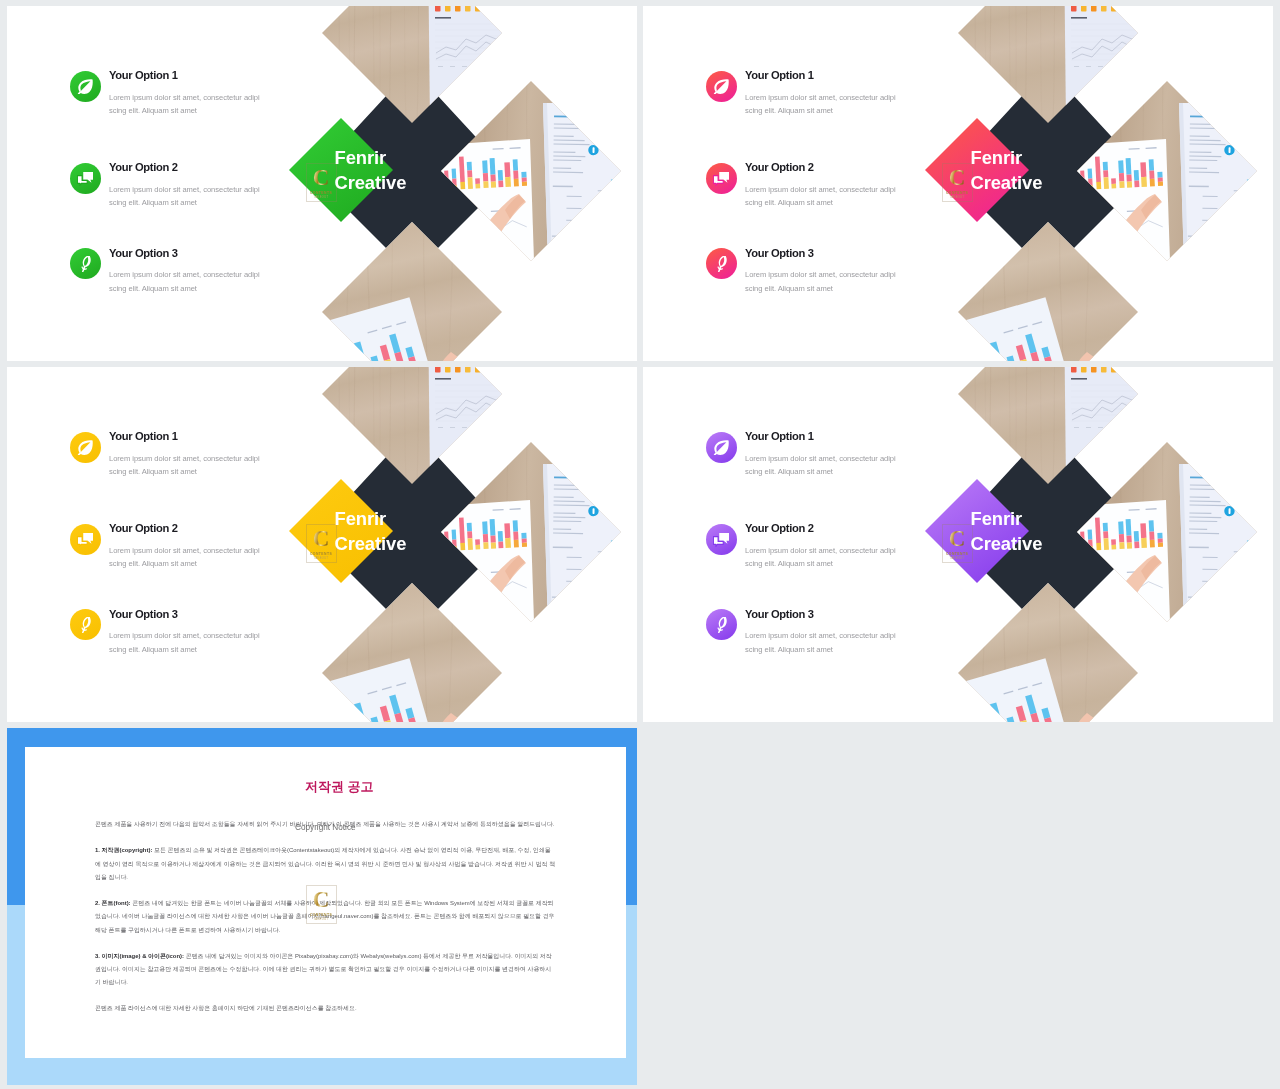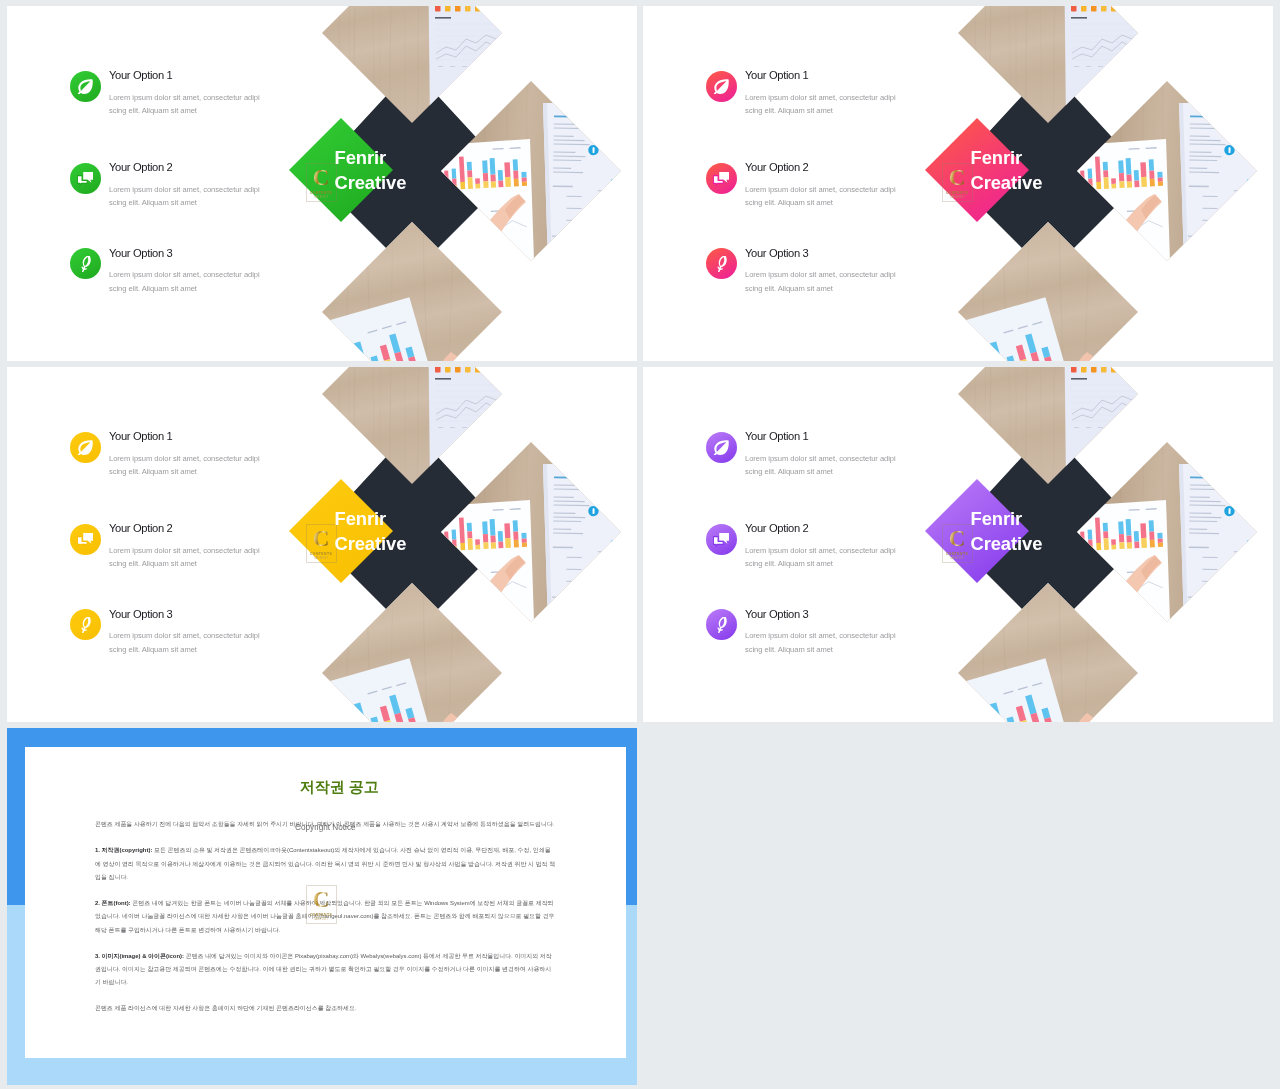--- a/index.html
+++ b/index.html
@@ -10,21 +10,21 @@
   .s1{left:7px;top:6px;} .s2{left:643px;top:6px;}
   .s3{left:7px;top:367px;} .s4{left:643px;top:367px;}
   .s5{left:7px;top:728px;height:357px;}
 
   
   .opt{position:absolute;left:62.5px;}
   .opt-ic{position:absolute;left:0;top:0;width:31px;height:31px;border-radius:50%;
           display:flex;align-items:center;justify-content:center;}
   .opt-ic svg{width:16.5px;height:16.5px;fill:#fff;display:block;}
   .opt-ic svg .bg-stroke{stroke:var(--ic);}
-  .opt-title{position:absolute;left:39.5px;top:-1.5px;font-size:11.2px;font-weight:normal;color:#1b1b21;letter-spacing:-.35px;white-space:nowrap;}
+  .opt-title{position:absolute;left:39.5px;top:-1.5px;font-size:11.2px;font-weight:bold;color:#1b1b21;letter-spacing:-.35px;white-space:nowrap;}
   .opt-body{position:absolute;left:39.5px;top:20px;width:160px;white-space:nowrap;font-size:7.58px;color:#9c9ca0;line-height:13.4px;letter-spacing:-.05px;}
 
   
   .art{position:absolute;left:0;top:0;width:630px;height:355px;}
   .art svg{position:absolute;left:0;top:0;}
   .badgetxt{position:absolute;left:327.5px;top:140px;width:220px;color:#ffffff;font-size:18.4px;
             font-weight:bold;line-height:24.9px;letter-spacing:-.1px;}
 
   
   .wm{position:absolute;width:31px;height:39px;box-sizing:border-box;
@@ -36,21 +36,21 @@
          background:linear-gradient(102deg,#6d5212 0%,#e6cf86 16%,#ab7f1e 38%,#f7e9ae 55%,#9a7620 75%,#6d5212 100%);
          -webkit-background-clip:text;background-clip:text;color:transparent;}
   .wm .t1{font-size:3.4px;letter-spacing:.45px;color:#a08430;margin-top:3px;font-weight:bold;}
   .wm .t2{font-size:2.7px;letter-spacing:.35px;color:#b39c5e;margin-top:1.8px;}
 
   
   .cpy{position:absolute;inset:0;}
   .cpy-top{position:absolute;left:0;top:0;right:0;height:177px;background:#3f97ed;}
   .cpy-bot{position:absolute;left:0;top:177px;right:0;bottom:0;background:#abd9fa;}
   .cpy-paper{position:absolute;left:17.8px;top:19.3px;width:601px;height:311px;background:#fff;}
-  .cpy-h1{position:absolute;left:0;right:0;top:31px;text-align:center;font-size:15px;font-weight:bold;color:#4d7c0f;margin-left:28px;}
+  .cpy-h1{position:absolute;left:0;right:0;top:31px;text-align:center;font-size:13px;font-weight:bold;color:#be185d;margin-left:28px;}
   .cpy-h2{position:absolute;left:0;right:0;top:47.5px;text-align:center;font-size:8.2px;color:#6d6d6d;margin-top:28px;}
   .cpy-body{position:absolute;left:70.2px;top:71px;width:461px;font-size:5.95px;color:#59595d;line-height:13.3px;}
   .cpy-body p{margin:0 0 12.8px 0;}
   .cpy-body b{font-weight:bold;color:#2e2e32;}
 </style>
 </head>
 <body>
 
 <div class="page">
     <div class="slide s1">

